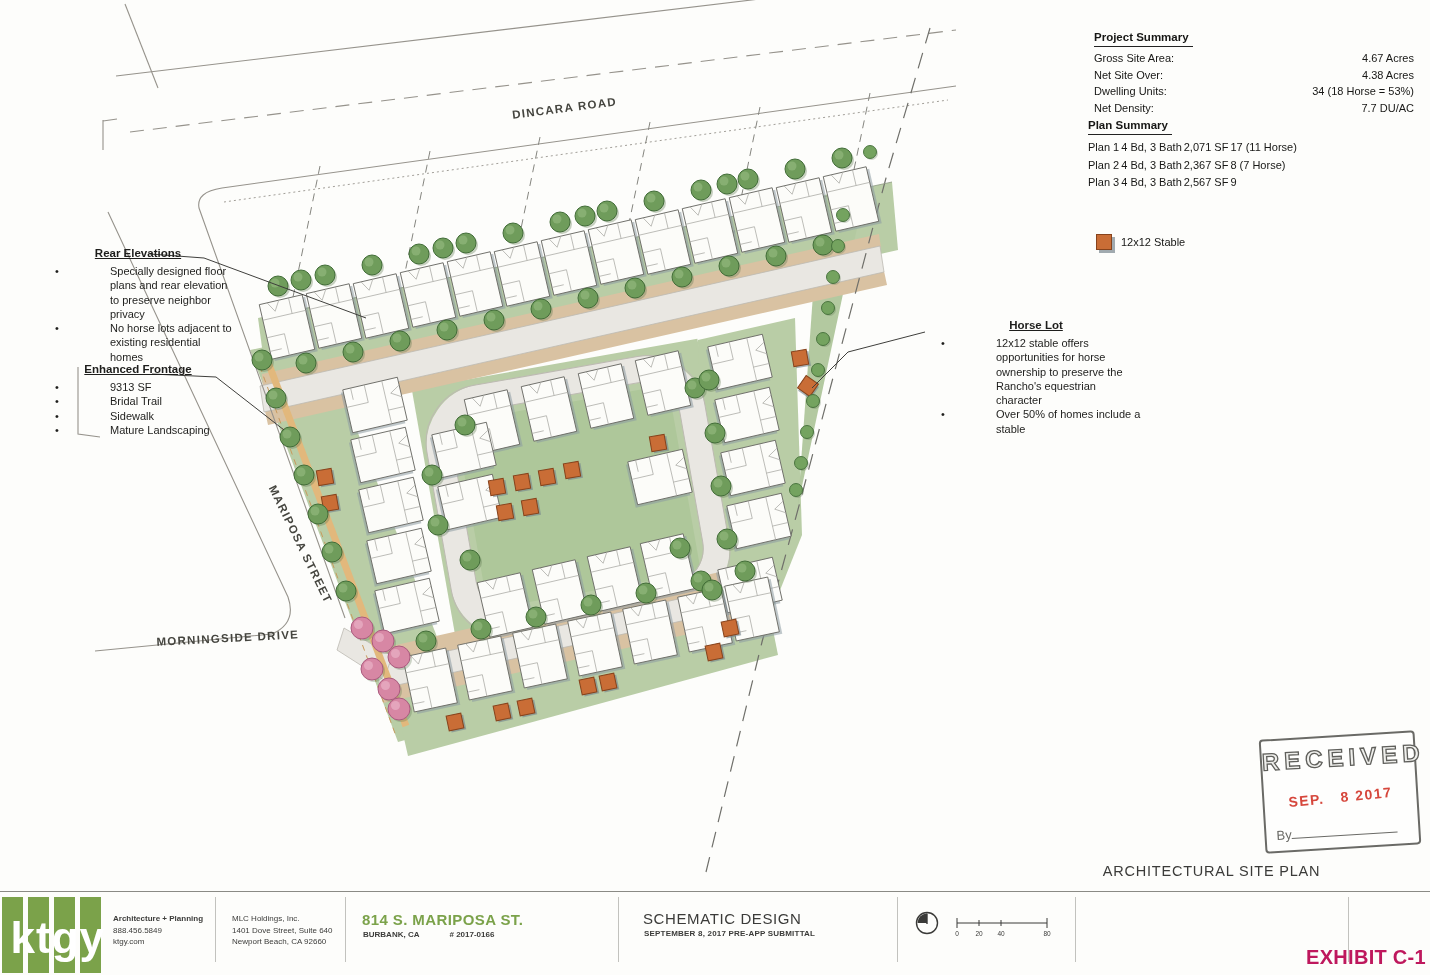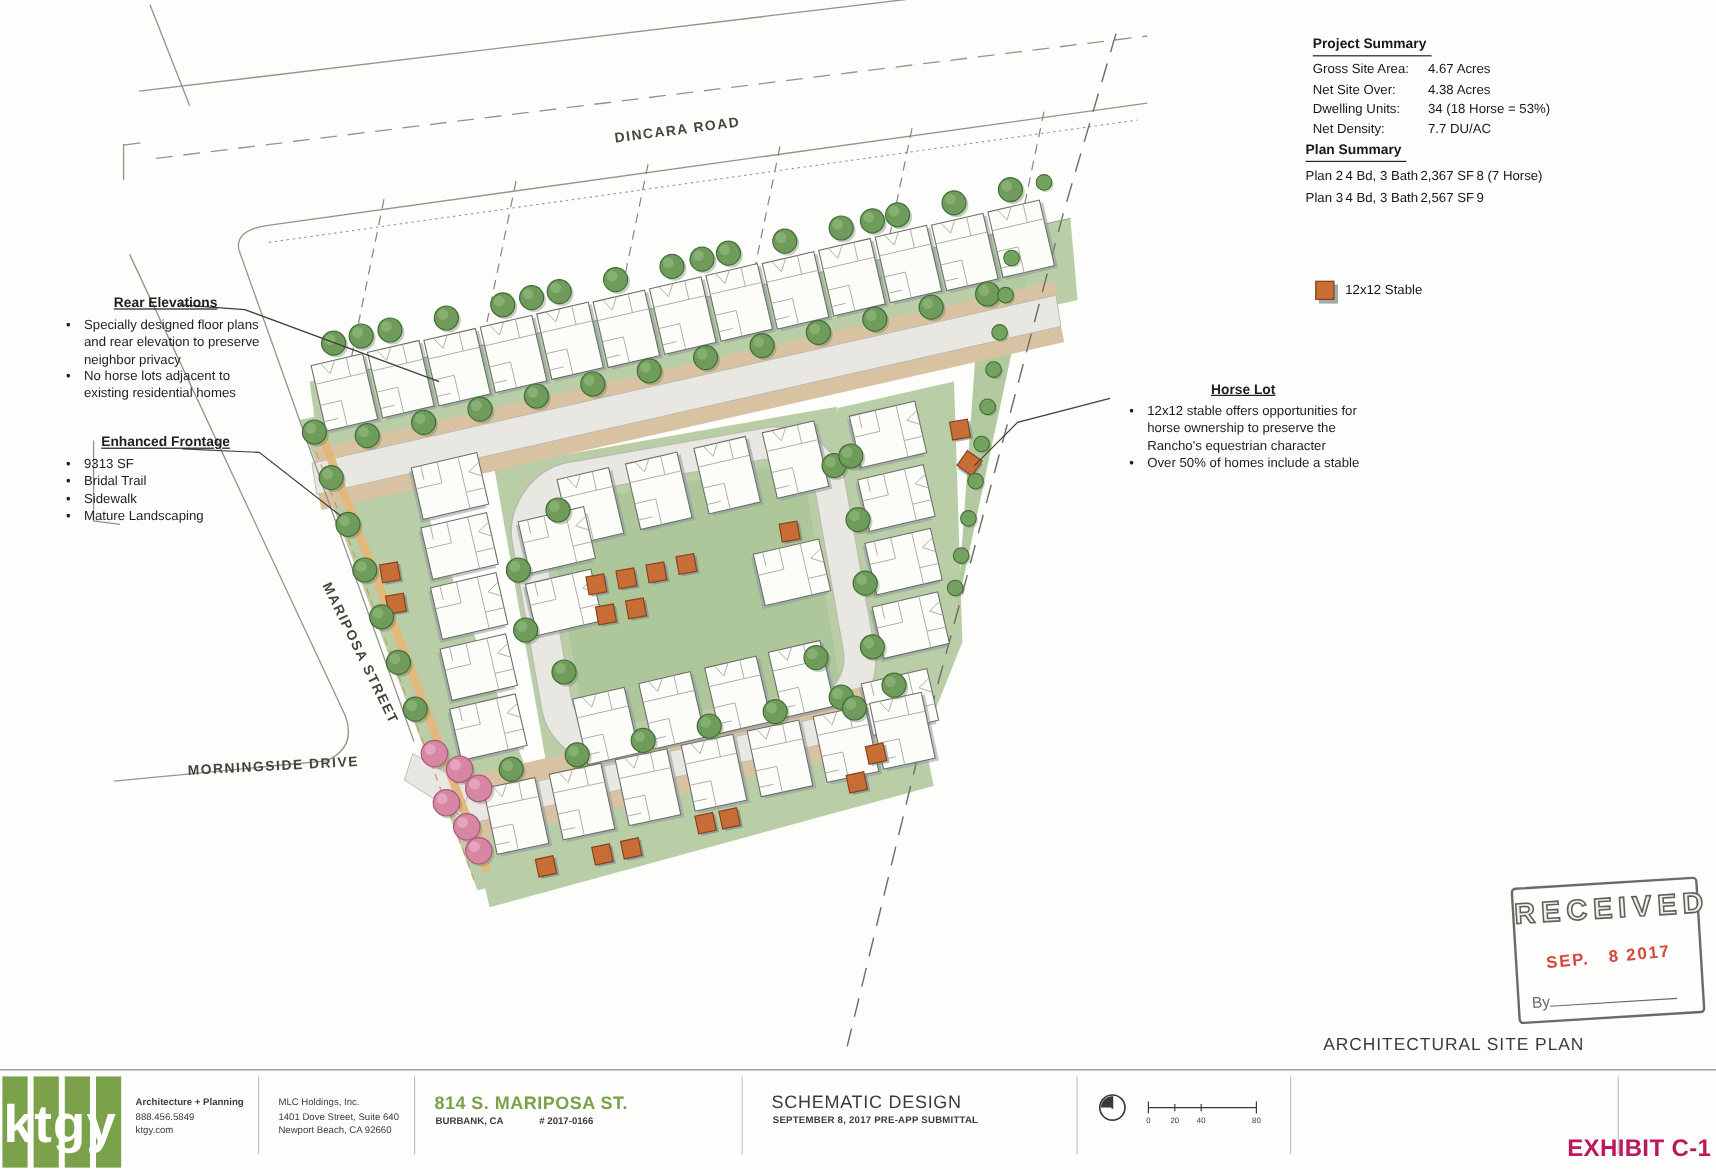--- a/index.html
+++ b/index.html
@@ -7,26 +7,26 @@
        font-family:"Liberation Sans",sans-serif;color:#2a2a28;}
   .abs{position:absolute;}
   svg text{font-family:"Liberation Sans",sans-serif;}
   .street-label{font-size:11.5px;font-weight:bold;letter-spacing:1.3px;fill:#45453f;}
 
   
   .anno{position:absolute;font-size:11px;line-height:1.3;color:#1e1e1c;}
   .anno .ttl{font-weight:bold;font-size:11.5px;text-decoration:underline;margin-bottom:3px;text-align:center;}
   .bul{display:flex;}
   .bul .dot{flex:0 0 26px;text-align:center;}
-  .bul .txt{flex:1;}
+  .bul .txt{flex:1;margin-left:40px;}
 
   
   .summary{position:absolute;font-size:11px;color:#171715;line-height:1.5;}
   .summary .ttl{font-weight:bold;font-size:11.5px;border-bottom:1.2px solid #222;display:inline-block;margin-bottom:3px;padding-right:4px;}
-  .psrow{display:flex;}
+  .psrow{display:flex;justify-content:space-between;}
   .psrow .lab{width:96px;}
   table.plants{border-collapse:collapse;font-size:11px;}
   table.plants th{font-weight:normal;text-align:left;border-bottom:1.4px solid #222;padding:0 2px 1px 0;}
   table.plants td{padding:1px 2px 0 0;}
   .c0{width:62px}.c1{width:96px}.c2{width:68px}.c3{width:88px}
 
   
   .legend{position:absolute;display:flex;align-items:center;font-size:11px;color:#171715;}
   .stable-chip{width:14px;height:14px;background:#c96d36;border:1px solid #87431c;box-shadow:3px 3px 0 rgba(100,115,125,.6);margin-right:9px;}
 
@@ -38,21 +38,21 @@
   .stamp .date{position:absolute;left:24px;top:52px;color:#d6473c;font-weight:bold;font-size:14px;
                letter-spacing:1.5px;transform:rotate(-2deg);white-space:pre;}
   .stamp .by{position:absolute;left:10px;bottom:8px;font-size:13px;color:#6a6a66;}
   .stamp .byline{display:inline-block;width:106px;border-bottom:1.2px solid #6a6a66;height:11px;}
 
   
   .tb-topline{position:absolute;left:0;top:891px;width:1430px;height:1px;background:#8a8a85;}
   .vdiv{position:absolute;top:897px;height:65px;width:1px;background:#c2c2be;}
   .logo{position:absolute;left:2px;top:897px;width:104px;height:76px;}
   .logo .bar{position:absolute;top:0;width:21px;height:76px;background:#7ba24a;}
-  .logo .word{position:absolute;left:1px;top:16px;width:102px;text-align:left;font-size:44px;font-weight:bold;
+  .logo .word{position:absolute;left:1px;top:16px;width:102px;text-align:right;font-size:44px;font-weight:bold;
               color:#ffffff;letter-spacing:1px;}
   .tb-small{position:absolute;font-size:8px;line-height:1.45;color:#3c3c3a;}
   .tb-small .b{font-weight:bold;}
   .proj-title{position:absolute;left:362px;top:911px;font-size:15px;font-weight:bold;color:#7ba24a;letter-spacing:.4px;}
   .proj-sub{position:absolute;left:363px;top:930px;font-size:8px;font-weight:bold;color:#3c3c3a;display:flex;gap:30px;}
   .phase-title{position:absolute;left:643px;top:910px;font-size:15px;color:#3b3b39;letter-spacing:.6px;}
   .phase-sub{position:absolute;left:644px;top:929px;font-size:8px;font-weight:bold;color:#3b3b39;letter-spacing:.2px;}
   .sheet-title{position:absolute;left:1075px;top:863px;width:273px;text-align:center;font-size:14.5px;color:#3b3b39;letter-spacing:.8px;}
   .exhibit{position:absolute;right:4px;top:946px;font-size:20px;font-weight:bold;color:#be185d;letter-spacing:.3px;}
 </style>
@@ -366,20 +366,26 @@
       <span class="lab">Net Density:</span>
       <span>7.7 DU/AC</span>
     </div>
 </div>
 
 <div class="summary" style="left:1088px;top:117px;width:330px">
   <div class="ttl">Plan Summary</div>
   <table class="plants">
     <tbody>
     <tr>
+      <td>Plan 1</td>
+          <td>4 Bd, 3 Bath</td>
+      <td>2,071 SF</td>
+          <td>17 (11 Horse)</td>
+    </tr>
+    <tr>
       <td>Plan 2</td>
           <td>4 Bd, 3 Bath</td>
       <td>2,367 SF</td>
           <td>8 (7 Horse)</td>
     </tr>
     <tr>
       <td>Plan 3</td>
           <td>4 Bd, 3 Bath</td>
       <td>2,567 SF</td>
           <td>9</td>

